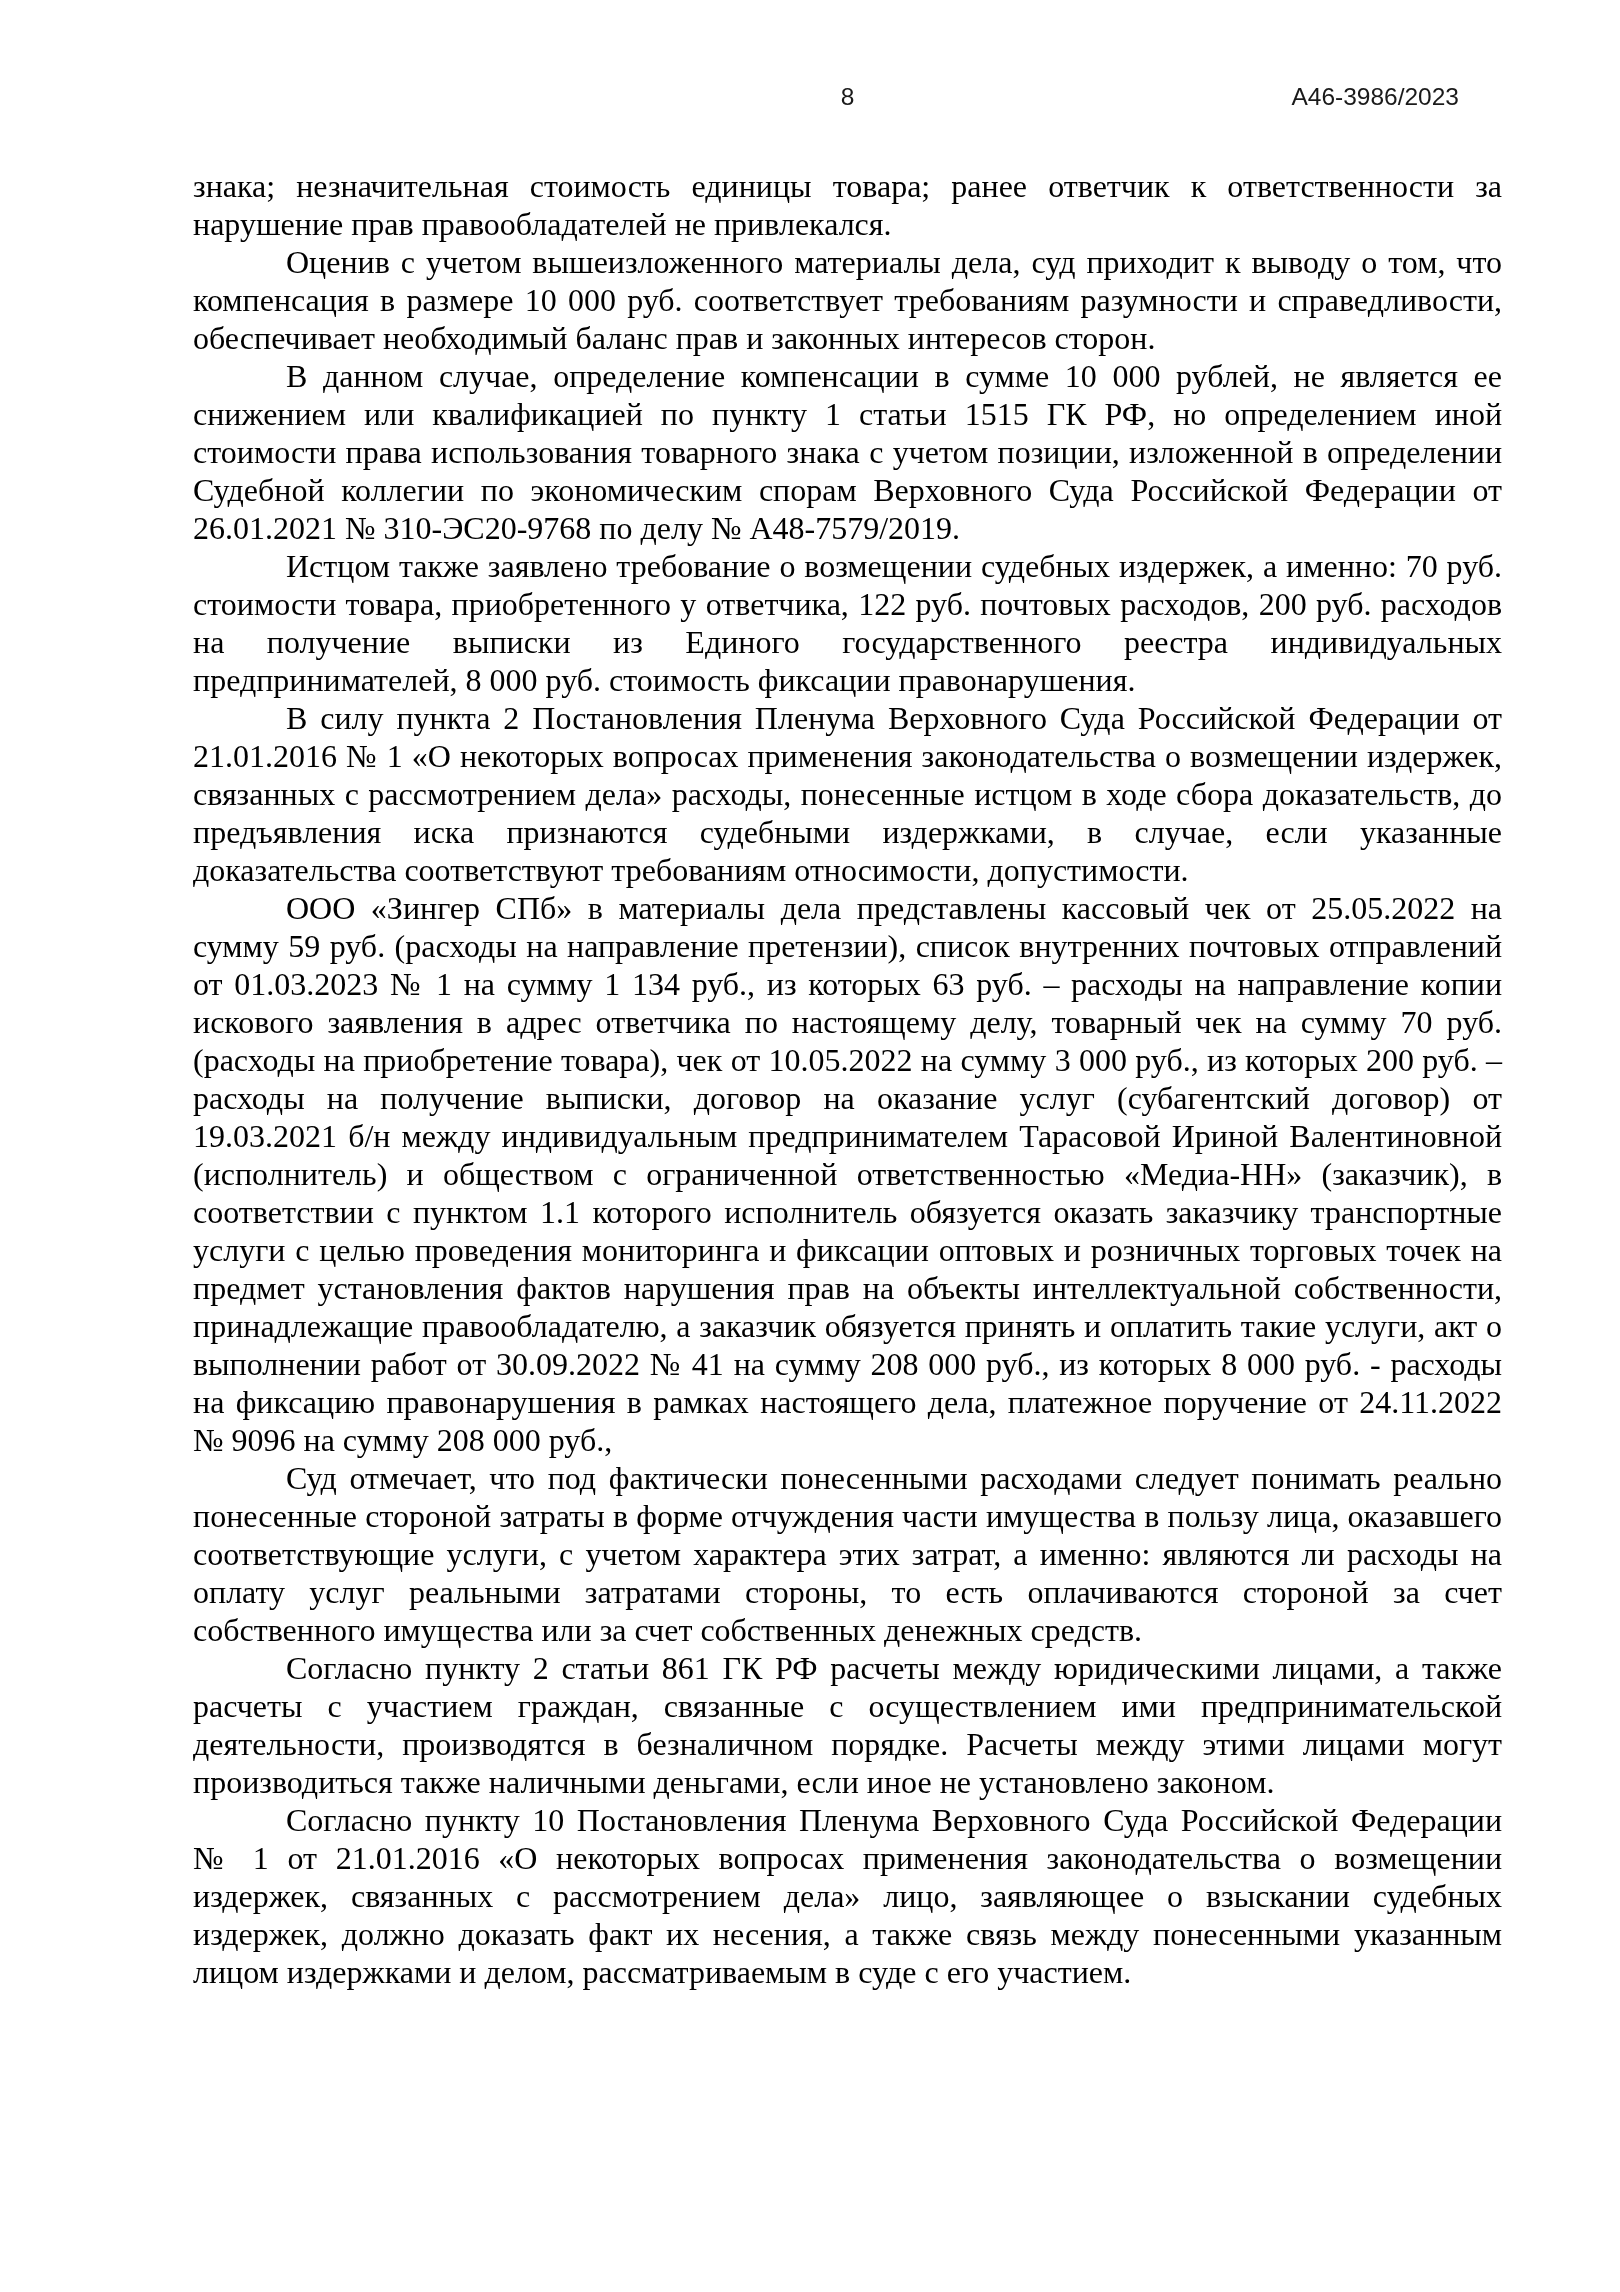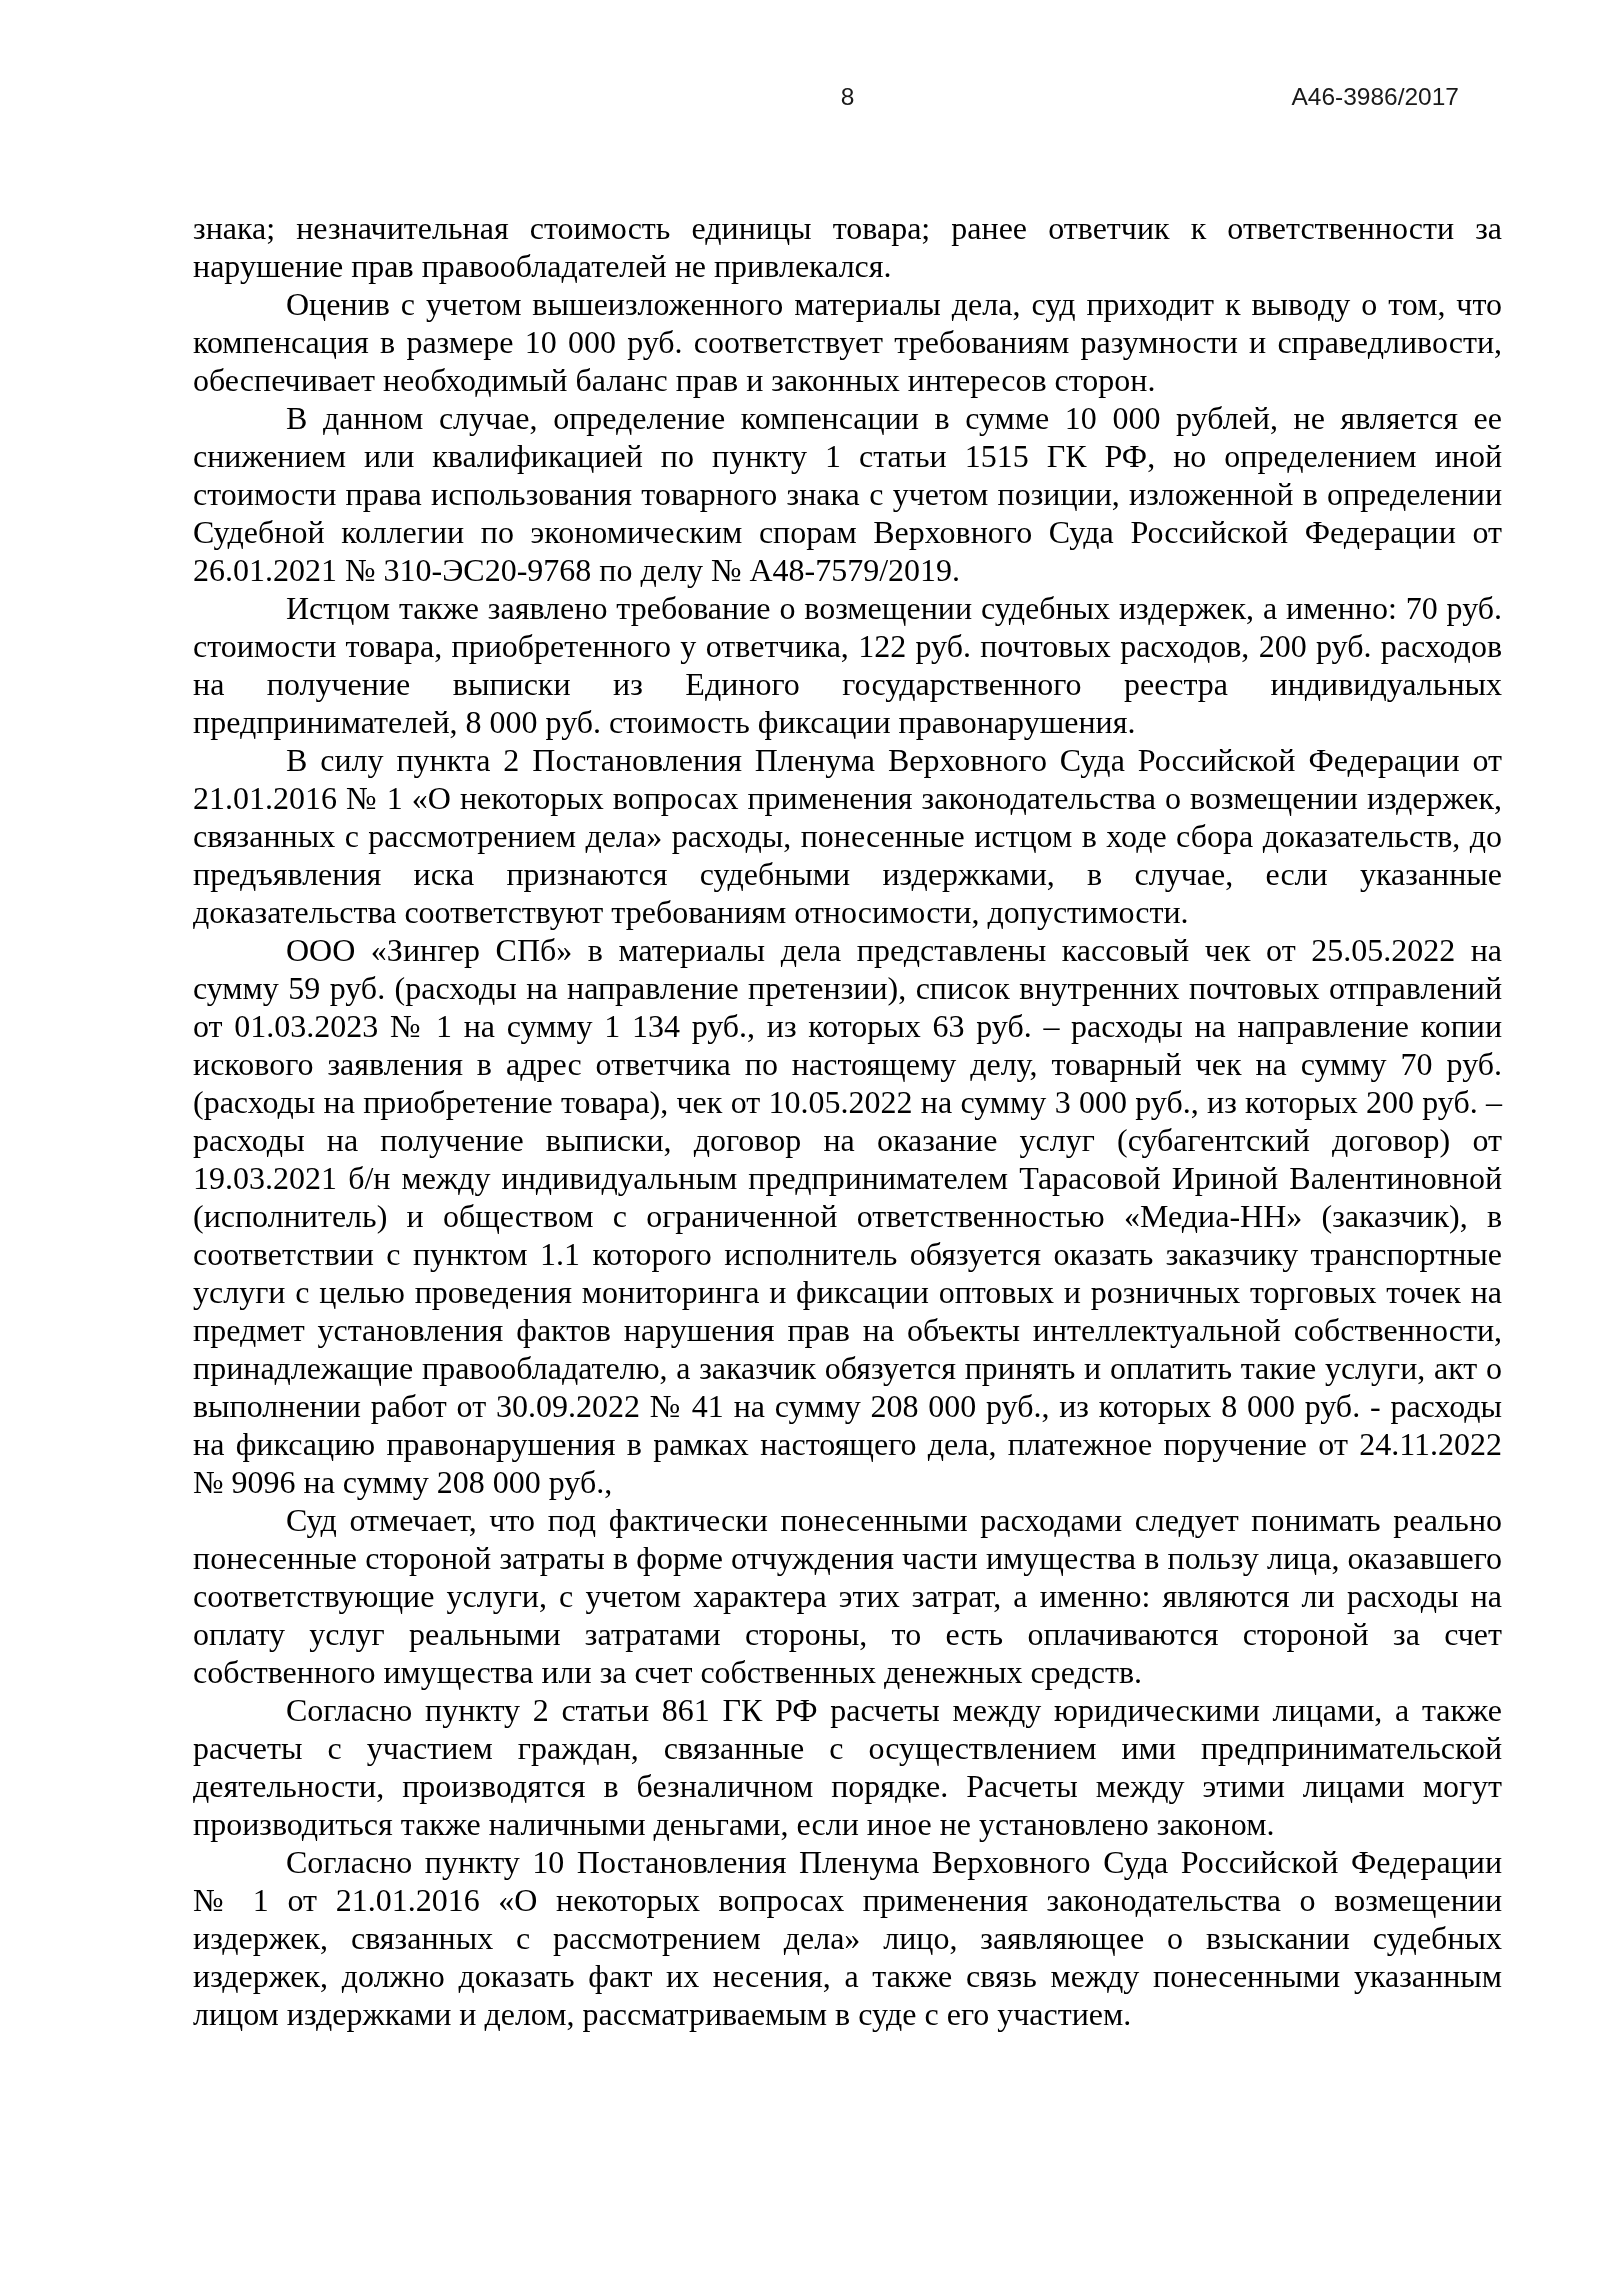--- a/index.html
+++ b/index.html
@@ -51,30 +51,29 @@
     line-height: 38px;
     text-align: justify;
   }
   .para {
     margin: 0;
     padding: 0;
     text-indent: 93px;
   }
   .para.no-indent {
     text-indent: 0;
-    margin-top: 42px;
   }
 </style>
 </head>
 <body>
 
 <div class="page">
   <header class="page-header">
     <span class="page-num">8</span>
-    <span class="case-num">А46-3986/2017</span>
+    <span class="case-num">А46-3986/2023</span>
   </header>
   <main class="body-text">
       <p class="para no-indent">знака; незначительная стоимость единицы товара; ранее ответчик к ответственности за нарушение прав правообладателей не привлекался.</p>
       <p class="para">Оценив с учетом вышеизложенного материалы дела, суд приходит к выводу о том, что компенсация в размере 10&nbsp;000 руб. соответствует требованиям разумности и справедливости, обеспечивает необходимый баланс прав и законных интересов сторон.</p>
       <p class="para">В данном случае, определение компенсации в сумме 10&nbsp;000 рублей, не является ее снижением или квалификацией по пункту 1 статьи 1515 ГК РФ, но определением иной стоимости права использования товарного знака с учетом позиции, изложенной в определении Судебной коллегии по экономическим спорам Верховного Суда Российской Федерации от 26.01.2021 № 310-ЭС20-9768 по делу № А48-7579/2019.</p>
       <p class="para">Истцом также заявлено требование о возмещении судебных издержек, а именно: 70 руб. стоимости товара, приобретенного у ответчика, 122 руб. почтовых расходов, 200 руб. расходов на получение выписки из Единого государственного реестра индивидуальных предпринимателей, 8&nbsp;000 руб. стоимость фиксации правонарушения.</p>
       <p class="para">В силу пункта 2 Постановления Пленума Верховного Суда Российской Федерации от 21.01.2016 № 1 «О некоторых вопросах применения законодательства о возмещении издержек, связанных с рассмотрением дела» расходы, понесенные истцом в ходе сбора доказательств, до предъявления иска признаются судебными издержками, в случае, если указанные доказательства соответствуют требованиям относимости, допустимости.</p>
       <p class="para">ООО «Зингер СПб» в материалы дела представлены кассовый чек от 25.05.2022 на сумму 59 руб. (расходы на направление претензии), список внутренних почтовых отправлений от 01.03.2023 № 1 на сумму 1&nbsp;134 руб., из которых 63 руб. – расходы на направление копии искового заявления в адрес ответчика по настоящему делу, товарный чек на сумму 70 руб. (расходы на приобретение товара), чек от 10.05.2022 на сумму 3&nbsp;000 руб., из которых 200 руб. – расходы на получение выписки, договор на оказание услуг (субагентский договор) от 19.03.2021 б/н между индивидуальным предпринимателем Тарасовой Ириной Валентиновной (исполнитель) и обществом с ограниченной ответственностью «Медиа-НН» (заказчик), в соответствии с пунктом 1.1 которого исполнитель обязуется оказать заказчику транспортные услуги с целью проведения мониторинга и фиксации оптовых и розничных торговых точек на предмет установления фактов нарушения прав на объекты интеллектуальной собственности, принадлежащие правообладателю, а заказчик обязуется принять и оплатить такие услуги, акт о выполнении работ от 30.09.2022 № 41 на сумму 208&nbsp;000 руб., из которых 8&nbsp;000 руб. -  расходы на фиксацию правонарушения в рамках настоящего дела, платежное поручение от 24.11.2022 № 9096 на сумму 208&nbsp;000 руб.,</p>
       <p class="para">Суд отмечает, что под фактически понесенными расходами следует понимать реально понесенные стороной затраты в форме отчуждения части имущества в пользу лица, оказавшего соответствующие услуги, с учетом характера этих затрат, а именно: являются ли расходы на оплату услуг реальными затратами стороны, то есть оплачиваются стороной за счет собственного имущества или за счет собственных денежных средств.</p>
       <p class="para">Согласно пункту 2 статьи 861 ГК РФ расчеты между юридическими лицами, а также расчеты с участием граждан, связанные с осуществлением ими предпринимательской деятельности, производятся в безналичном порядке. Расчеты между этими лицами могут производиться также наличными деньгами, если иное не установлено законом.</p>

